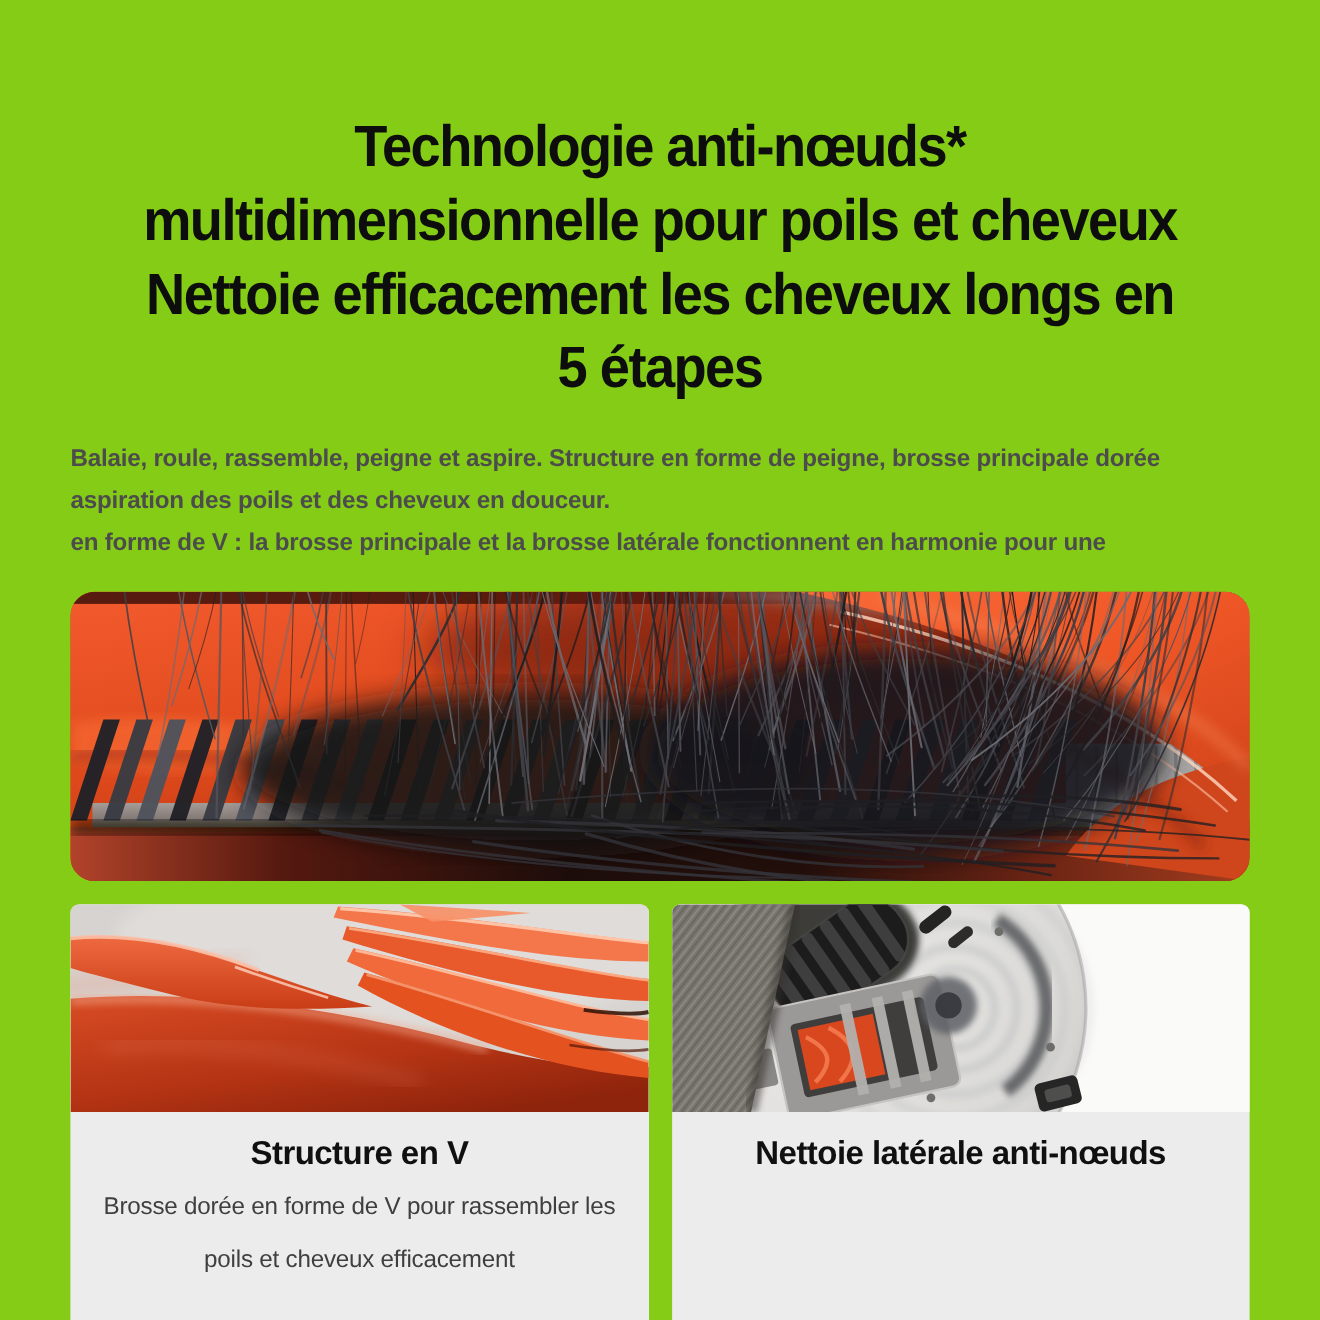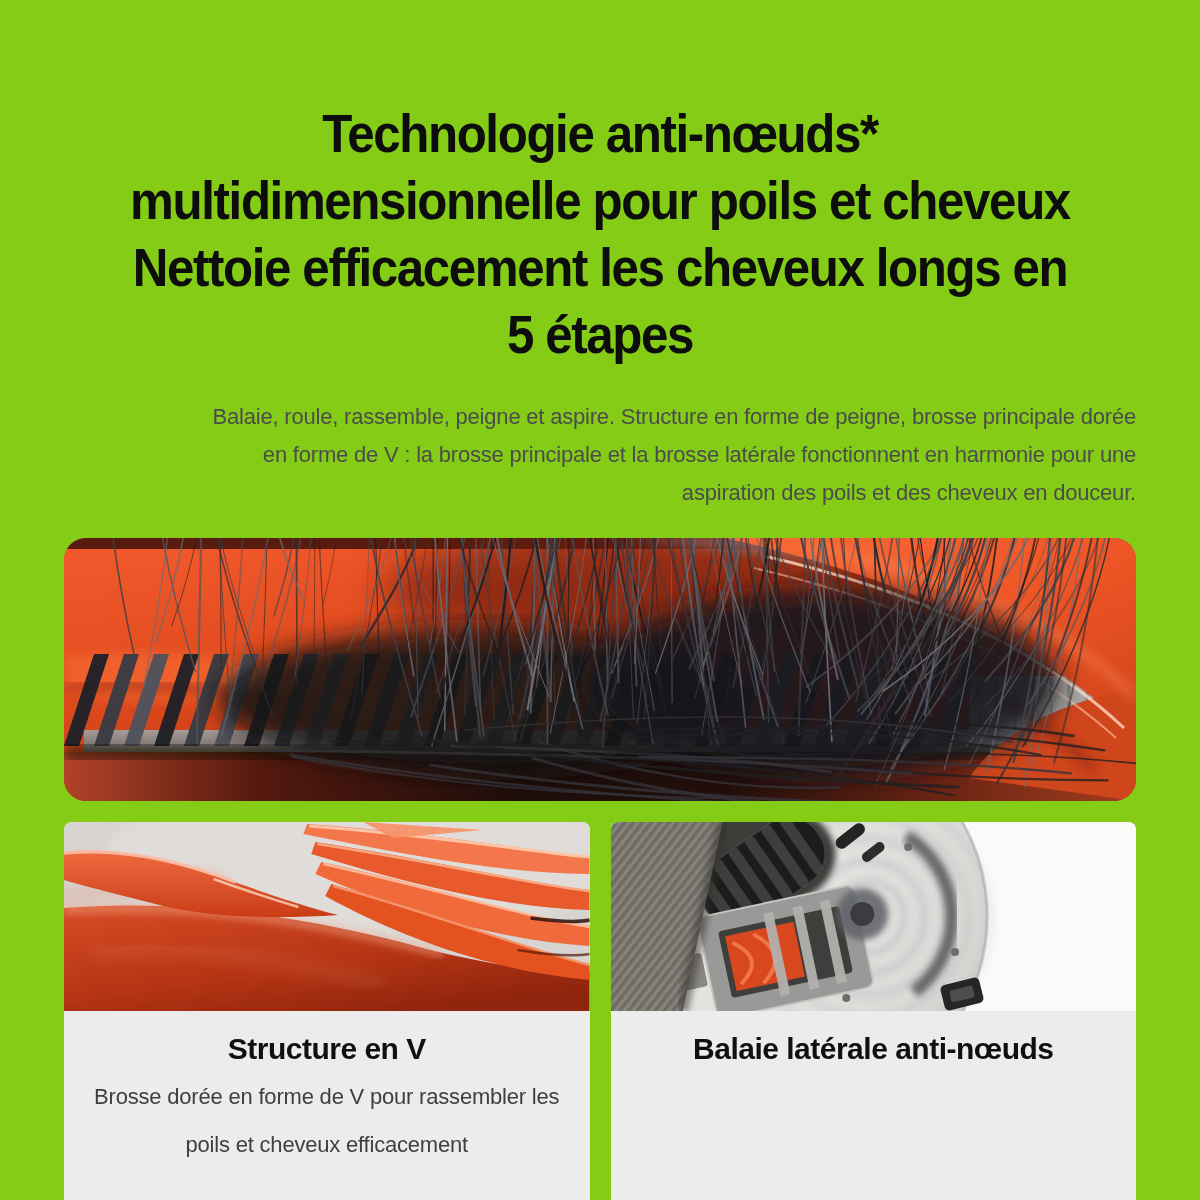--- a/index.html
+++ b/index.html
@@ -3,22 +3,22 @@
 <meta charset="utf-8">
 <style>
   html,body{margin:0;padding:0;background:#ffffff;}
   body{width:1200px;height:1200px;font-family:"Liberation Sans","DejaVu Sans",sans-serif;-webkit-font-smoothing:antialiased;}
   .page{position:relative;width:1200px;height:1200px;overflow:hidden;background:#84cc16;}
 
   .title{margin:100px auto 0;text-align:center;font-weight:700;font-size:53px;line-height:67px;
          color:#0d0d0d;letter-spacing:-1.5px;transform:scaleX(.93);}
   .title .line{white-space:nowrap;}
 
-  .intro{margin:30px auto 0;width:1072px;text-align:right;font-size:22px;line-height:38px;
-         color:#4c4c4c;letter-spacing:-0.2px;}
+  .intro{margin:30px auto 0;width:1072px;text-align:left;font-size:22px;line-height:38px;
+         color:#4c4c4c;letter-spacing:-0.2px;font-weight:bold;}
   .intro .line{white-space:nowrap;}
 
   .hero{width:1072px;height:263px;margin:26px auto 0;border-radius:22px;overflow:hidden;
         background:#d84a1f;}
   .hero svg{display:block;width:1072px;height:263px;}
 
   .cards{width:1072px;margin:21px auto 0;display:flex;gap:21px;}
   .card{flex:1;height:386px;border-radius:8px;overflow:hidden;background:#ececec;}
   .card-img{display:block;width:100%;height:189px;}
   .card-text{height:125px;text-align:center;padding:0 18px;box-sizing:border-box;}
@@ -32,22 +32,22 @@
 
   <h1 class="title" style="margin-top:100px;margin-bottom:0;">
     <div class="line">Technologie anti-nœuds*</div>
     <div class="line">multidimensionnelle pour poils et cheveux</div>
     <div class="line">Nettoie efficacement les cheveux longs en</div>
     <div class="line">5 étapes</div>
   </h1>
 
   <div class="intro">
     <div class="line">Balaie, roule, rassemble, peigne et aspire. Structure en forme de peigne, brosse principale dorée</div>
+    <div class="line">aspiration des poils et des cheveux en douceur.</div>
     <div class="line">en forme de V : la brosse principale et la brosse latérale fonctionnent en harmonie pour une</div>
-    <div class="line">aspiration des poils et des cheveux en douceur.</div>
   </div>
 
   <div class="hero">
     <svg viewBox="0 0 1072 263" preserveAspectRatio="none">
       <defs>
         <linearGradient id="hoodG" x1="0" y1="0" x2="0.6" y2="1">
           <stop offset="0" stop-color="#f35b2e"></stop>
             <stop offset="0.45" stop-color="#e04a1d"></stop>
           <stop offset="0.8" stop-color="#c23a13"></stop>
             <stop offset="1" stop-color="#a93211"></stop>
@@ -555,18 +555,18 @@
         <g transform="translate(352,172) rotate(-14)">
           <rect x="-20" y="-13" width="40" height="26" rx="5" fill="#262626"></rect>
           <rect x="-12" y="-6" width="24" height="12" rx="3" fill="#4e4e4c"></rect>
         </g>
 
         <path d="M0,0 L112,0 L72,189 L0,189 Z" fill="url(#carp)"></path>
         <path d="M112,0 L72,189" stroke="#34332f" stroke-width="11" opacity="0.55" filter="url(#rb3)"></path>
         <path d="M0,6 L60,6" stroke="#9b9991" stroke-width="10" opacity="0.4" filter="url(#rb6)"></path>
       </svg>
       <div class="card-text">
-        <div class="card-title">Balaie latérale anti-nœuds</div>
+        <div class="card-title">Nettoie latérale anti-nœuds</div>
       </div>
     </div>
 
   </div>
 </div>
 
 </body></html>

